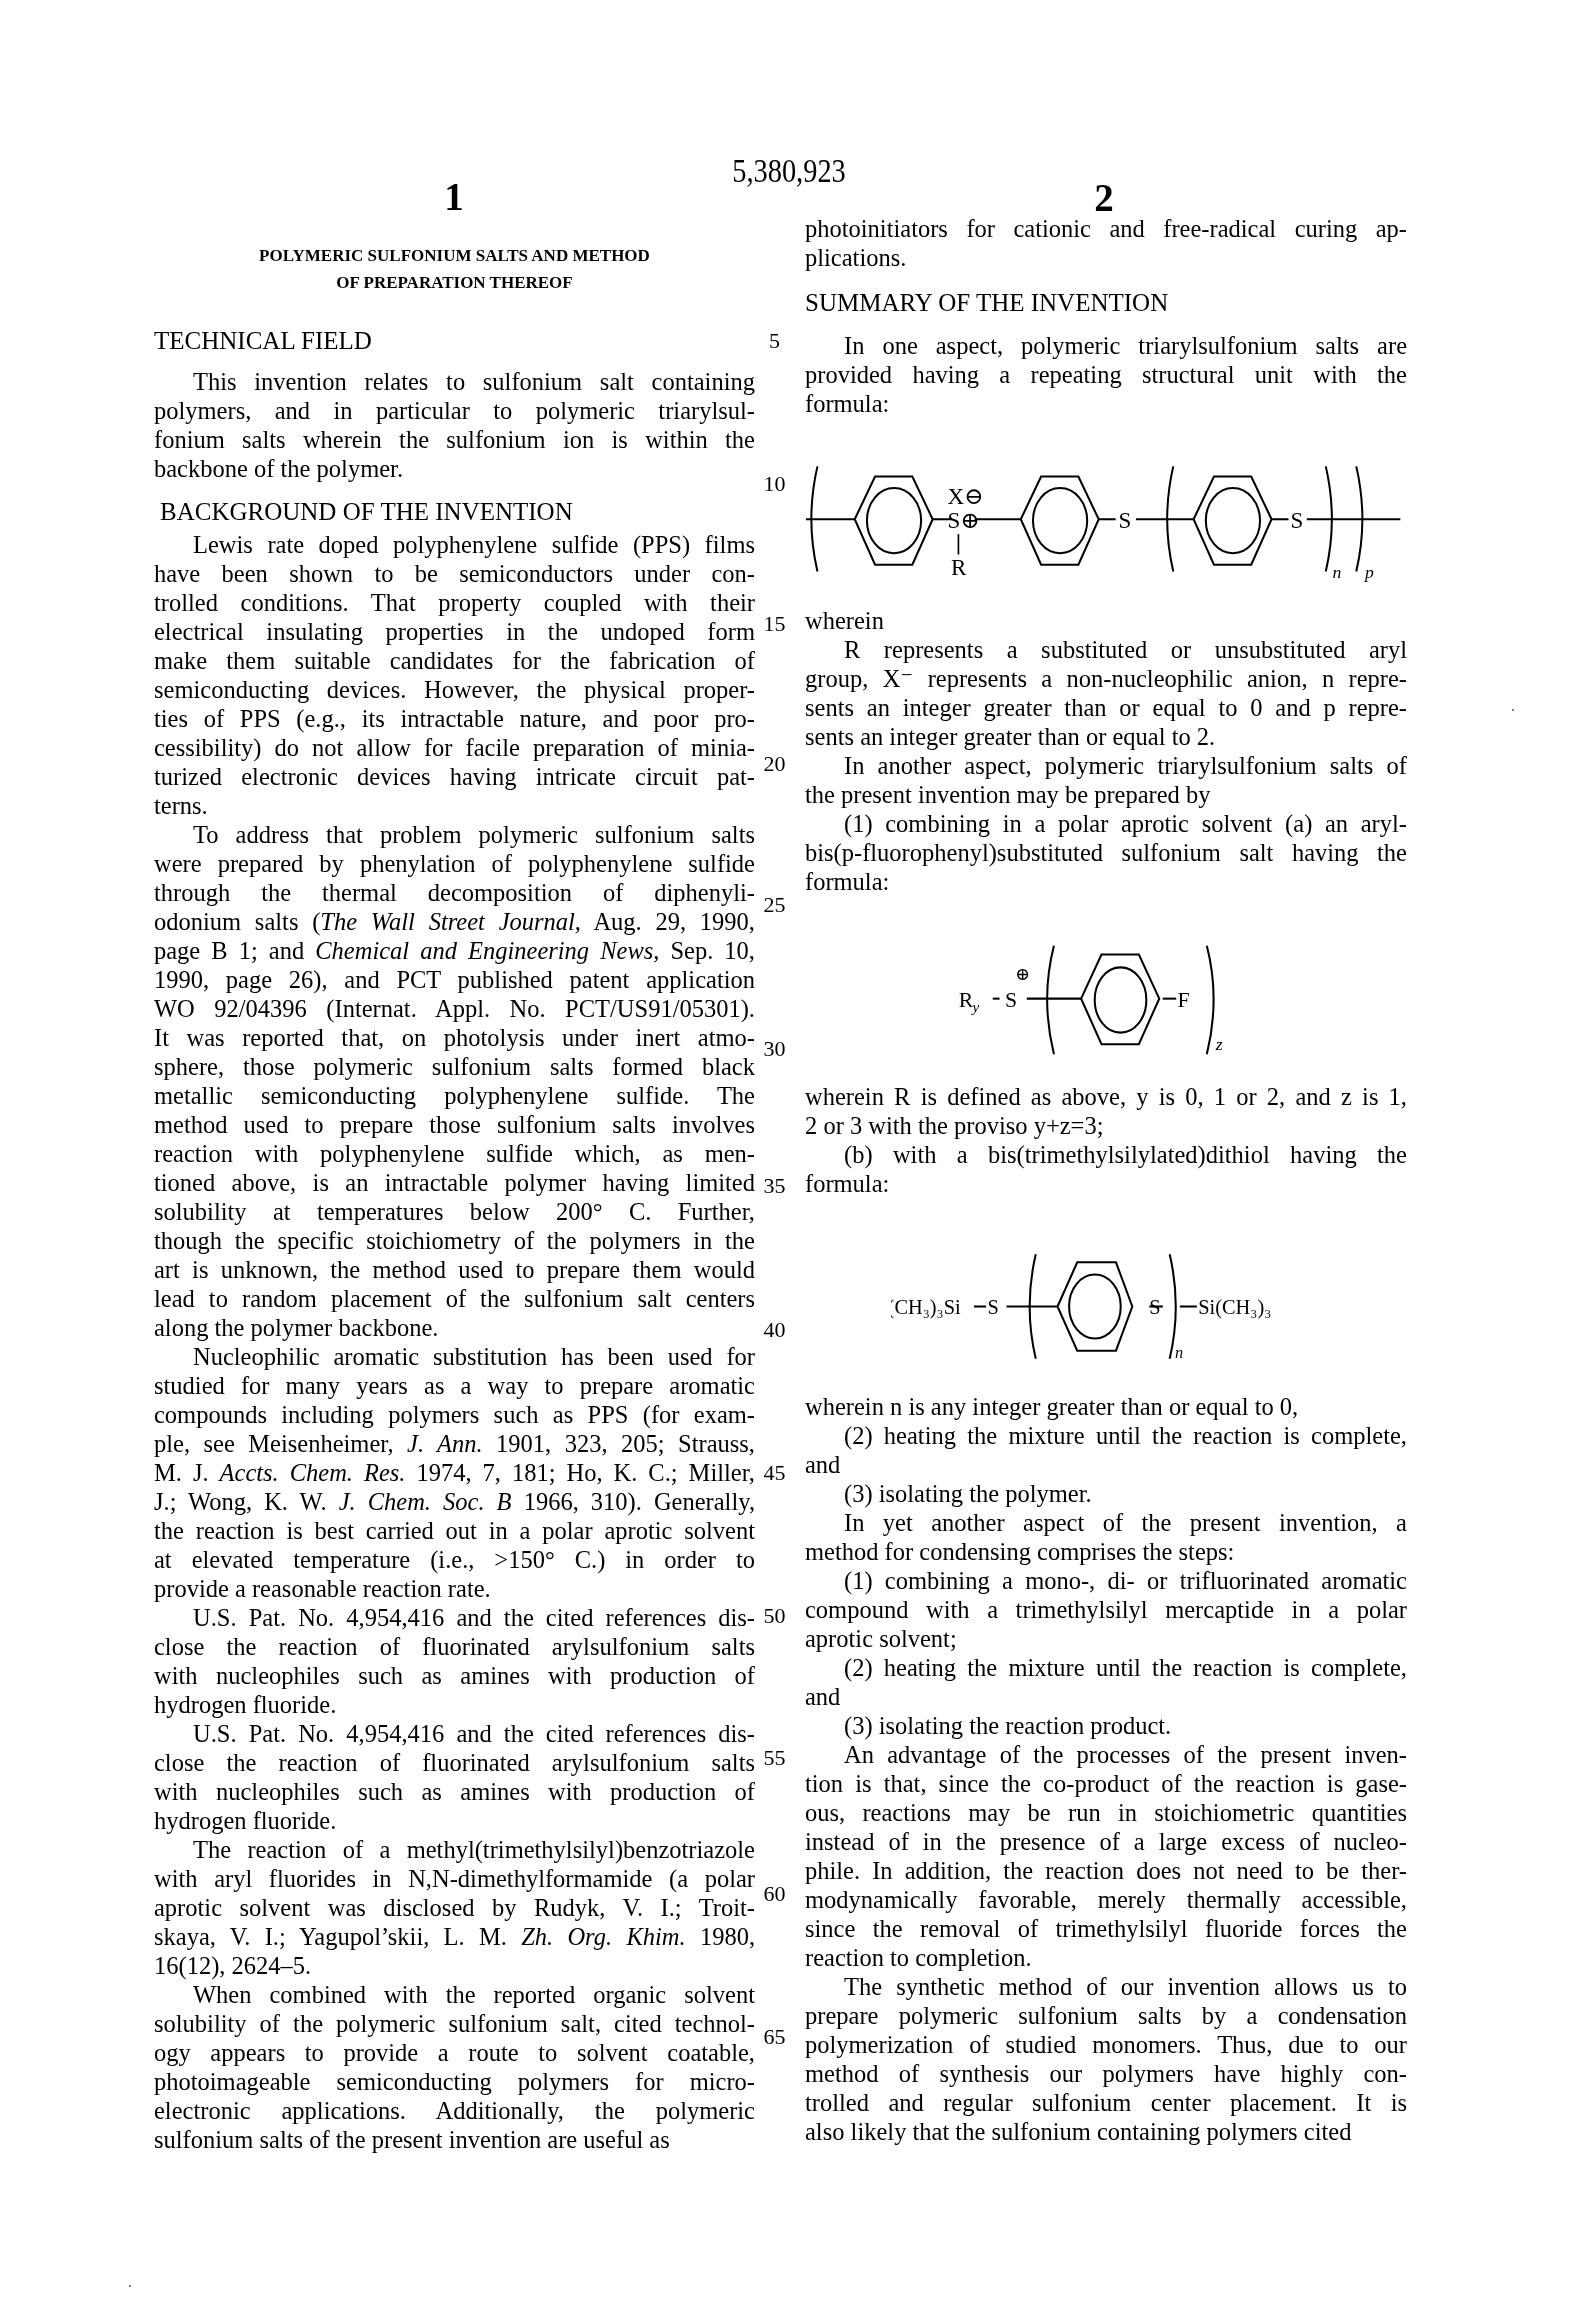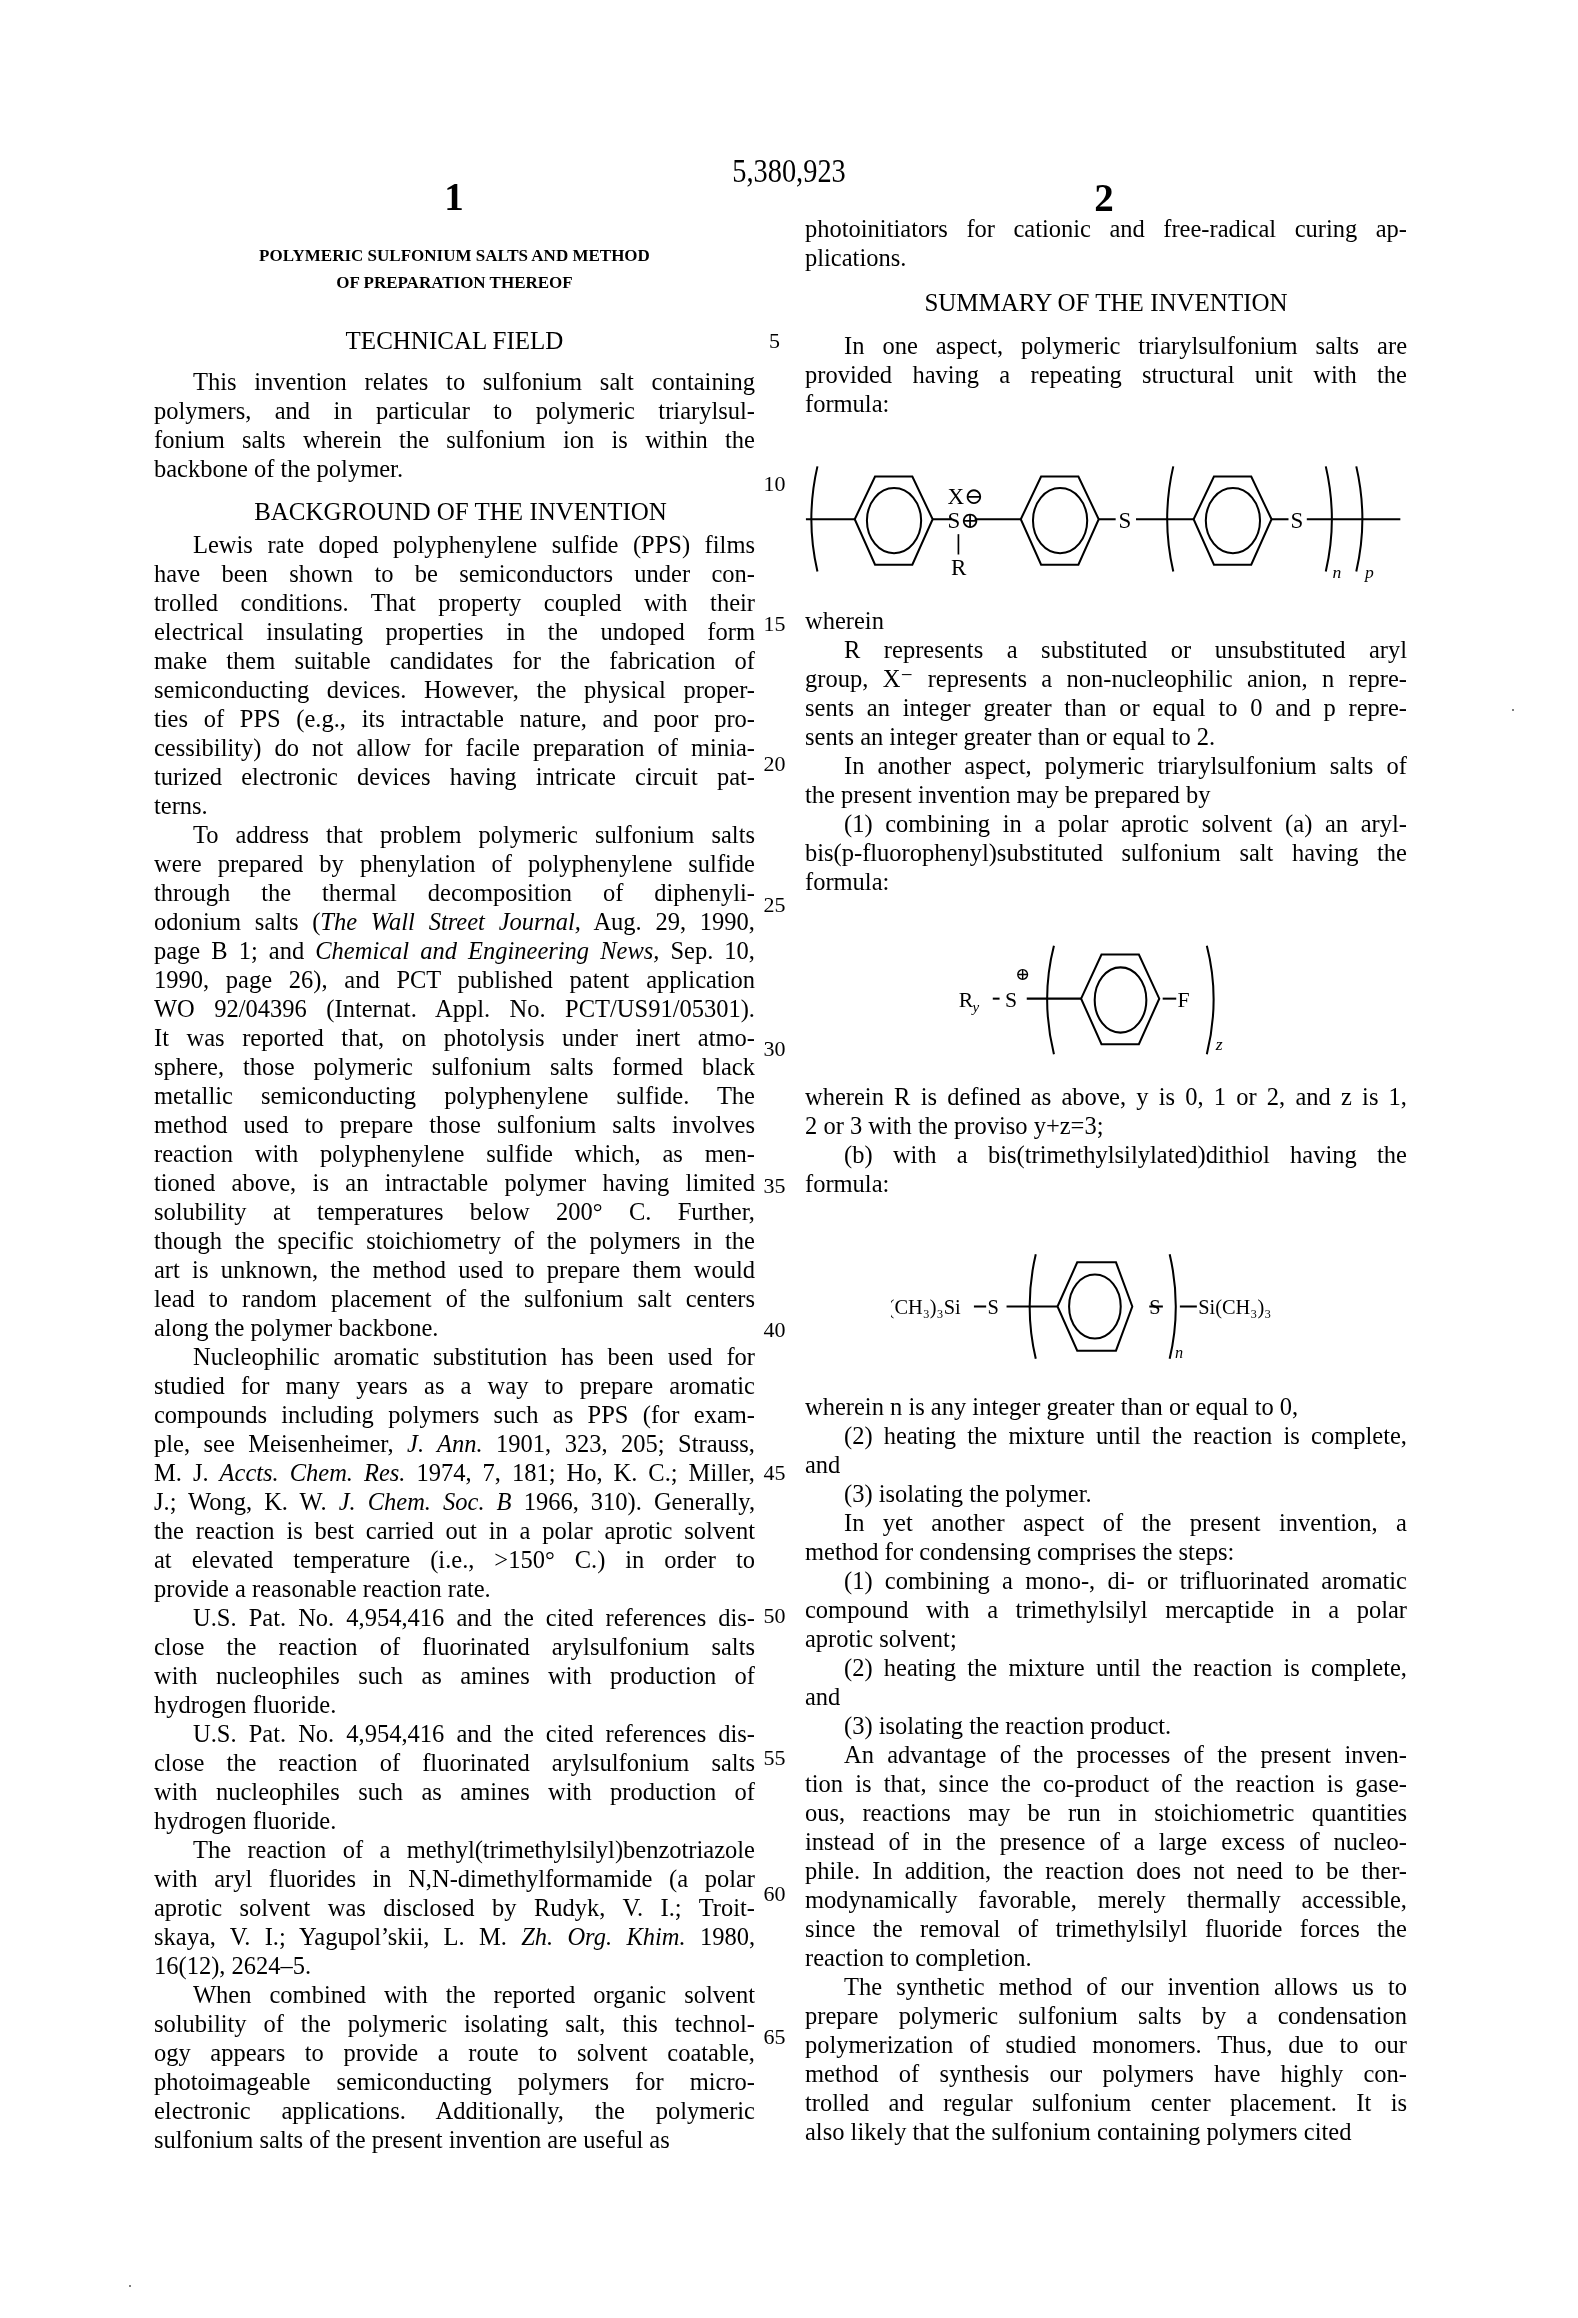--- a/index.html
+++ b/index.html
@@ -5,21 +5,21 @@
   html, body { margin: 0; padding: 0; background: #ffffff; }
   body { width: 1578px; height: 2319px; position: relative; overflow: hidden;
          font-family: "Liberation Serif", "DejaVu Serif", serif; color: #000; }
   .abs { position: absolute; }
   .patent-number { left: 0; width: 1578px; top: 151px; text-align: center;
                    font-size: 33px; line-height: 41px; transform: scaleX(0.86); }
   .col-num { font-size: 39px; font-weight: bold; line-height: 41px; width: 82px; text-align: center; }
   .col-title { left: 154px; width: 601px; text-align: center; font-weight: bold;
                font-size: 17px; line-height: 27px; }
   .col-title .tline { display: block; white-space: nowrap; transform-origin: center; }
-  .heading { font-size: 25px; line-height: 29px; text-align: center; white-space: nowrap; }
+  .heading { font-size: 25px; line-height: 29px; white-space: nowrap; }
   .left-col { left: 154px; width: 601px; }
   .right-col { left: 805px; width: 602px; }
   .line { display: block; height: 29px; line-height: 29px; font-size: 24.5px;
           white-space: nowrap; text-align: justify; text-align-last: justify;
           transform-origin: left center; }
   .line.last { text-align-last: left; }
   .line.indent { padding-left: 39px; }
   .line i { font-style: italic; }
   .lnum { position: absolute; font-size: 22px; line-height: 27px; width: 41px; text-align: center; }
   svg text { font-family: "Liberation Serif", "DejaVu Serif", serif; }
@@ -91,21 +91,21 @@
     <span class="line indent">U.S. Pat. No. 4,954,416 and the cited references dis-</span>
     <span class="line">close the reaction of fluorinated arylsulfonium salts</span>
     <span class="line">with nucleophiles such as amines with production of</span>
     <span class="line last">hydrogen fluoride.</span>
     <span class="line indent">The reaction of a methyl(trimethylsilyl)benzotriazole</span>
     <span class="line">with aryl fluorides in N,N-dimethylformamide (a polar</span>
     <span class="line">aprotic solvent was disclosed by Rudyk, V. I.; Troit-</span>
     <span class="line">skaya, V. I.; Yagupol’skii, L. M. <i>Zh. Org. Khim.</i> 1980,</span>
     <span class="line last">16(12), 2624–5.</span>
     <span class="line indent">When combined with the reported organic solvent</span>
-    <span class="line">solubility of the polymeric isolating salt, this technol-</span>
+    <span class="line">solubility of the polymeric sulfonium salt, cited technol-</span>
     <span class="line">ogy appears to provide a route to solvent coatable,</span>
     <span class="line">photoimageable semiconducting polymers for micro-</span>
     <span class="line">electronic applications. Additionally, the polymeric</span>
     <span class="line last">sulfonium salts of the present invention are useful as</span>
   </div>
 
 <div class="abs right-col" style="top:214px;">
     <span class="line">photoinitiators for cationic and free-radical curing ap-</span>
     <span class="line last">plications.</span>
   </div>

